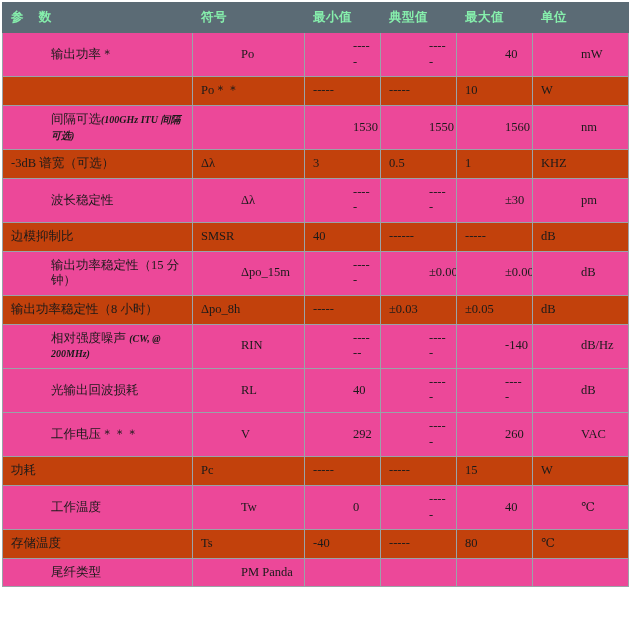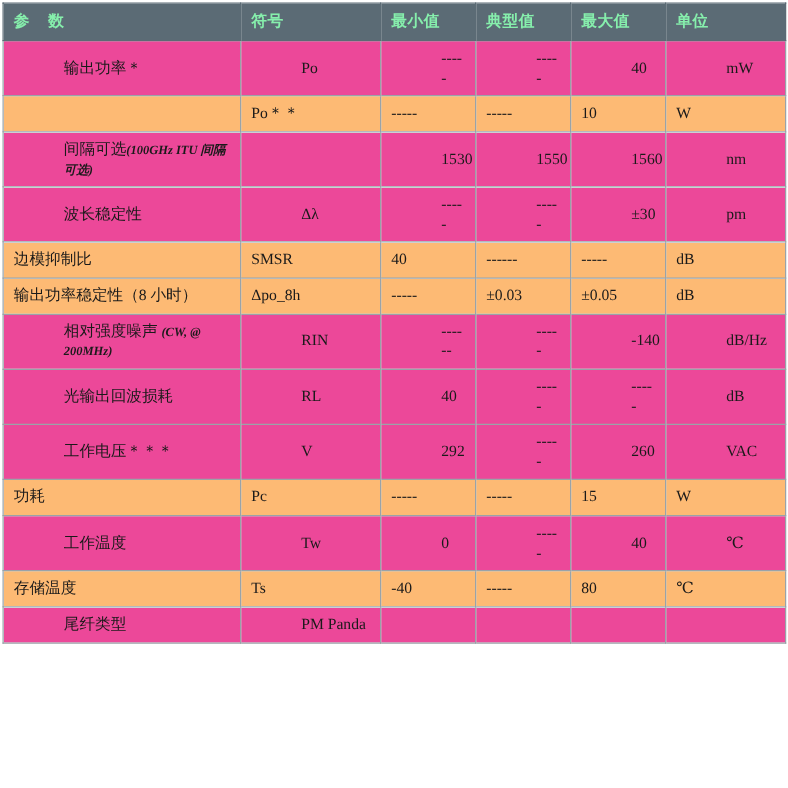--- a/index.html
+++ b/index.html
@@ -47,21 +47,21 @@
     letter-spacing: 0.5px;
   }
   #spec-table thead th.col-param {
     letter-spacing: 6px;
   }
   #spec-table tbody tr.shade td {
     background: #ec4899;
     padding-left: 48px;
   }
   #spec-table tbody tr.plain td {
-    background: #fdba74;
+    background: #c2410c;
   }
   .small-note {
     font-size: 10px;
     font-style: italic;
     font-weight: bold;
   }
   td.param-cell {
     white-space: normal;
   }
 </style>
@@ -105,34 +105,50 @@
         <td>W</td>
       </tr>
       <tr class="shade">
         <td class="param-cell"><span>间隔可选</span><span class="small-note">(100GHz ITU 间隔可选)</span></td>
         <td></td>
         <td>1530</td>
         <td>1550</td>
         <td>1560</td>
         <td>nm</td>
       </tr>
+      <tr class="plain">
+        <td class="param-cell"><span>-3dB 谱宽（可选）</span></td>
+        <td>Δλ</td>
+        <td>3</td>
+        <td>0.5</td>
+        <td>1</td>
+        <td>KHZ</td>
+      </tr>
       <tr class="shade">
         <td class="param-cell"><span>波长稳定性</span></td>
         <td>Δλ</td>
         <td>-----</td>
         <td>-----</td>
         <td>±30</td>
         <td>pm</td>
       </tr>
       <tr class="plain">
         <td class="param-cell"><span>边模抑制比</span></td>
         <td>SMSR</td>
         <td>40</td>
         <td>------</td>
         <td>-----</td>
+        <td>dB</td>
+      </tr>
+      <tr class="shade">
+        <td class="param-cell"><span>输出功率稳定性（15 分钟）</span></td>
+        <td>Δpo_15m</td>
+        <td>-----</td>
+        <td>±0.003</td>
+        <td>±0.005</td>
         <td>dB</td>
       </tr>
       <tr class="plain">
         <td class="param-cell"><span>输出功率稳定性（8 小时）</span></td>
         <td>Δpo_8h</td>
         <td>-----</td>
         <td>±0.03</td>
         <td>±0.05</td>
         <td>dB</td>
       </tr>

